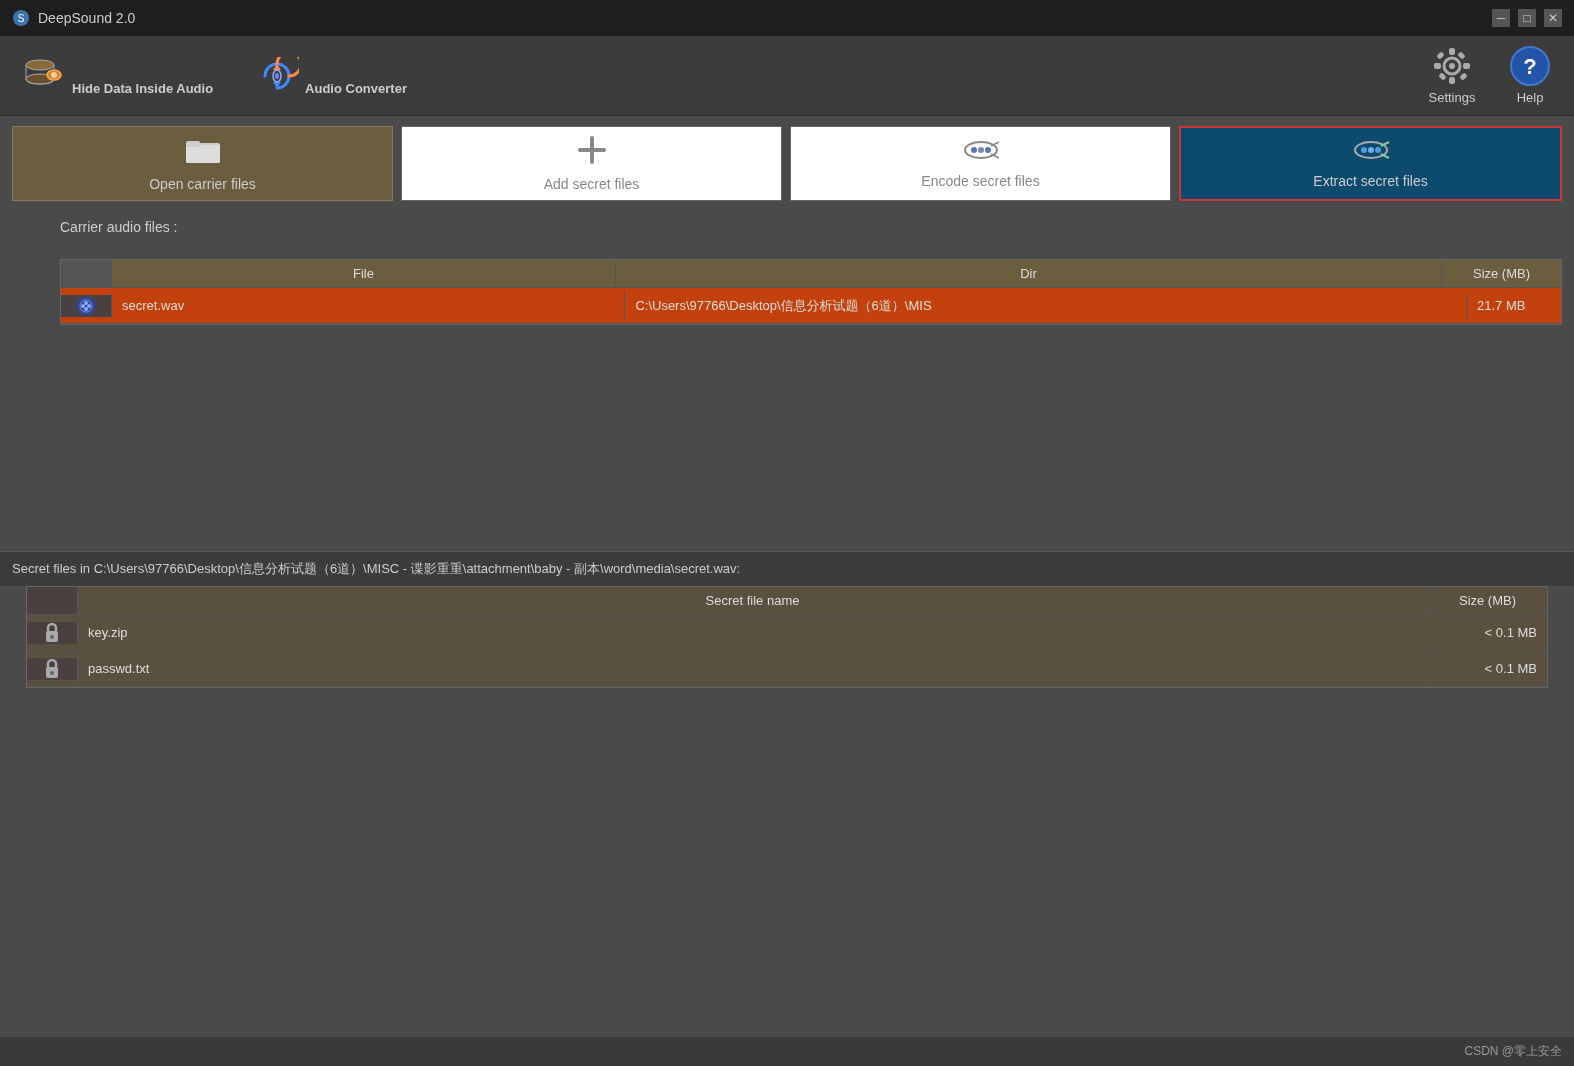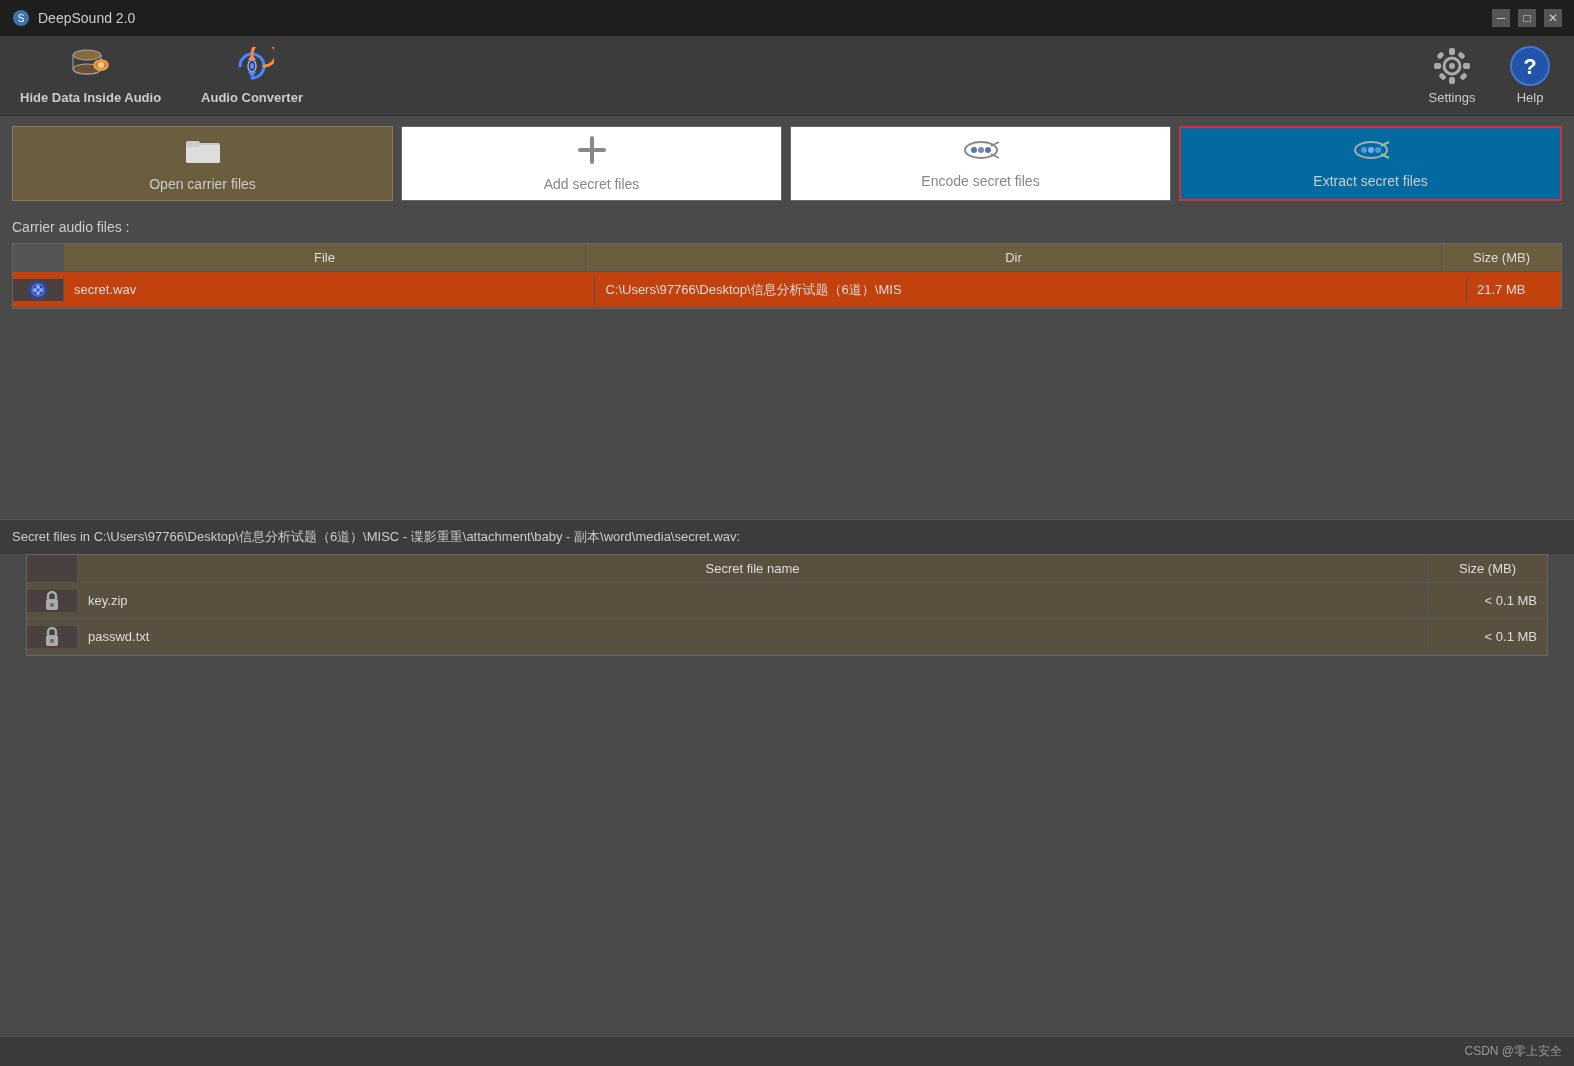--- a/index.html
+++ b/index.html
@@ -58,22 +58,22 @@
     .toolbar {
       background: #3c3c3c;
       padding: 10px 20px;
       display: flex;
       align-items: center;
       gap: 40px;
       border-bottom: 1px solid #2a2a2a;
     }
     .toolbar-item {
       display: flex;
-      flex-direction: column;
-      align-items: center;
+      flex-direction: row;
+      align-items: flex-end;
       gap: 4px;
       cursor: pointer;
       color: #ccc;
       font-size: 13px;
       font-weight: bold;
     }
     .toolbar-icon {
       width: 48px;
       height: 40px;
       display: flex;
@@ -115,40 +115,41 @@
       cursor: pointer;
       font-size: 14px;
       color: #ccc;
       background: #5a5a5a;
     }
     .action-btn.active {
       background: #6b5e3e;
       border-color: #8a7a5a;
     }
     .action-btn.highlighted {
-      background: #0369a1;
+      background: #0c4a6e;
       border: 2px solid #cc4444;
     }
     .action-btn.disabled {
       color: #888;
       background: #ffffff;
     }
 
     
     .section {
       background: #4a4a4a;
       margin: 0;
+      padding-left: 48px;
     }
     .section-label {
       padding: 8px 12px;
       font-size: 14px;
       color: #ccc;
     }
     .table-container {
-      margin: 0 12px;
+      margin: 16px 12px;
       border: 1px solid #666;
     }
     .table-header {
       display: flex;
       background: #6b5e3e;
       border-bottom: 1px solid #555;
     }
     .th-icon { width: 50px; background: #555; }
     .th {
       padding: 6px 10px;

